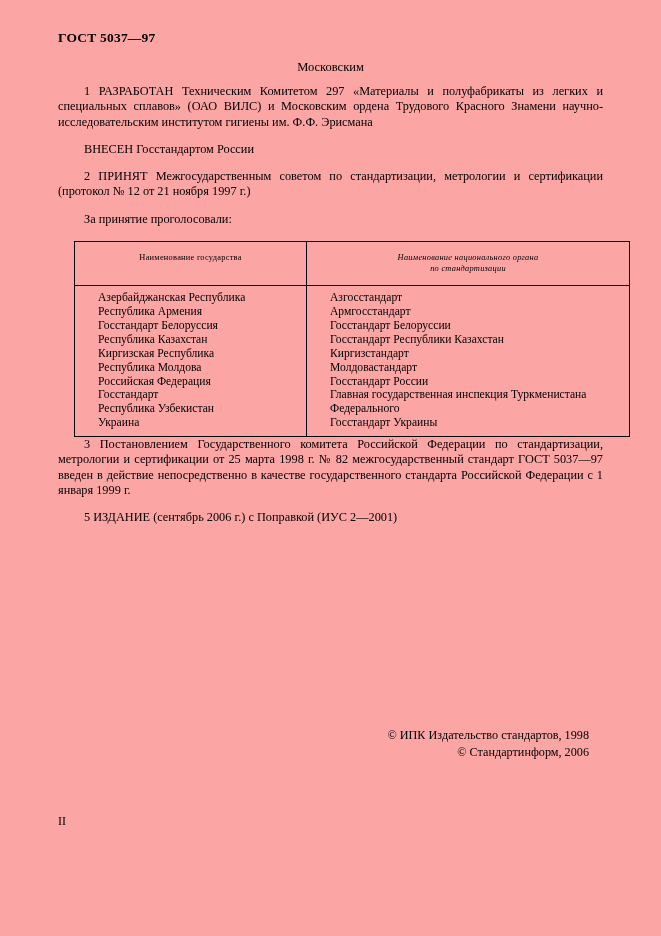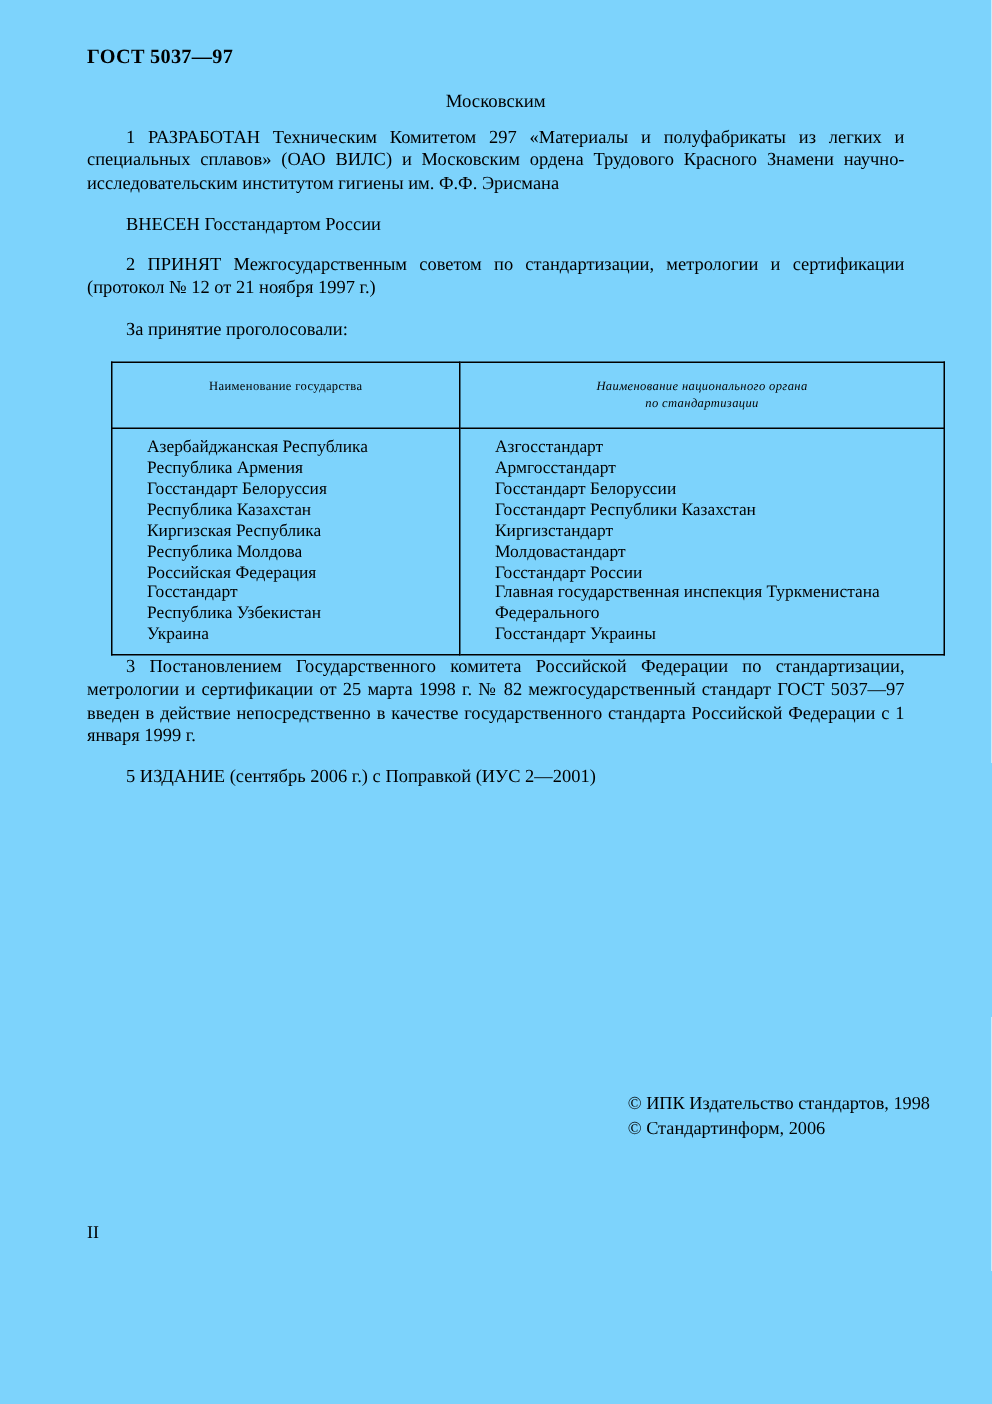--- a/index.html
+++ b/index.html
@@ -4,21 +4,21 @@
 <style>
   html, body {
     margin: 0;
     padding: 0;
     background: #ffffff;
   }
   .page {
     position: relative;
     width: 661px;
     height: 936px;
-    background: #7dd3fc;
+    background: #fca5a5;
     font-family: "Liberation Serif", "DejaVu Serif", serif;
     color: #000000;
     overflow: hidden;
   }
   .doc-header {
     position: absolute;
     left: 58px;
     top: 30px;
     font-size: 13.5px;
     font-weight: bold;
@@ -81,22 +81,23 @@
     padding-left: 23px;
     white-space: nowrap;
   }
   th.col-state-h { width: 223px; }
   th.col-body-h  { width: 314px; font-style: italic; }
   .after-table {
     margin-top: 18px;
   }
   .copyright {
     position: absolute;
-    right: 41px;
+    right: 72px;
     top: 727px;
+    text-align: right;
     font-size: 12.2px;
     line-height: 16.5px;
     margin-left: 40px;
   }
   .copyright div { white-space: nowrap; }
   .legal {
     position: absolute;
     left: 58px;
     top: 766px;
     width: 545px;

